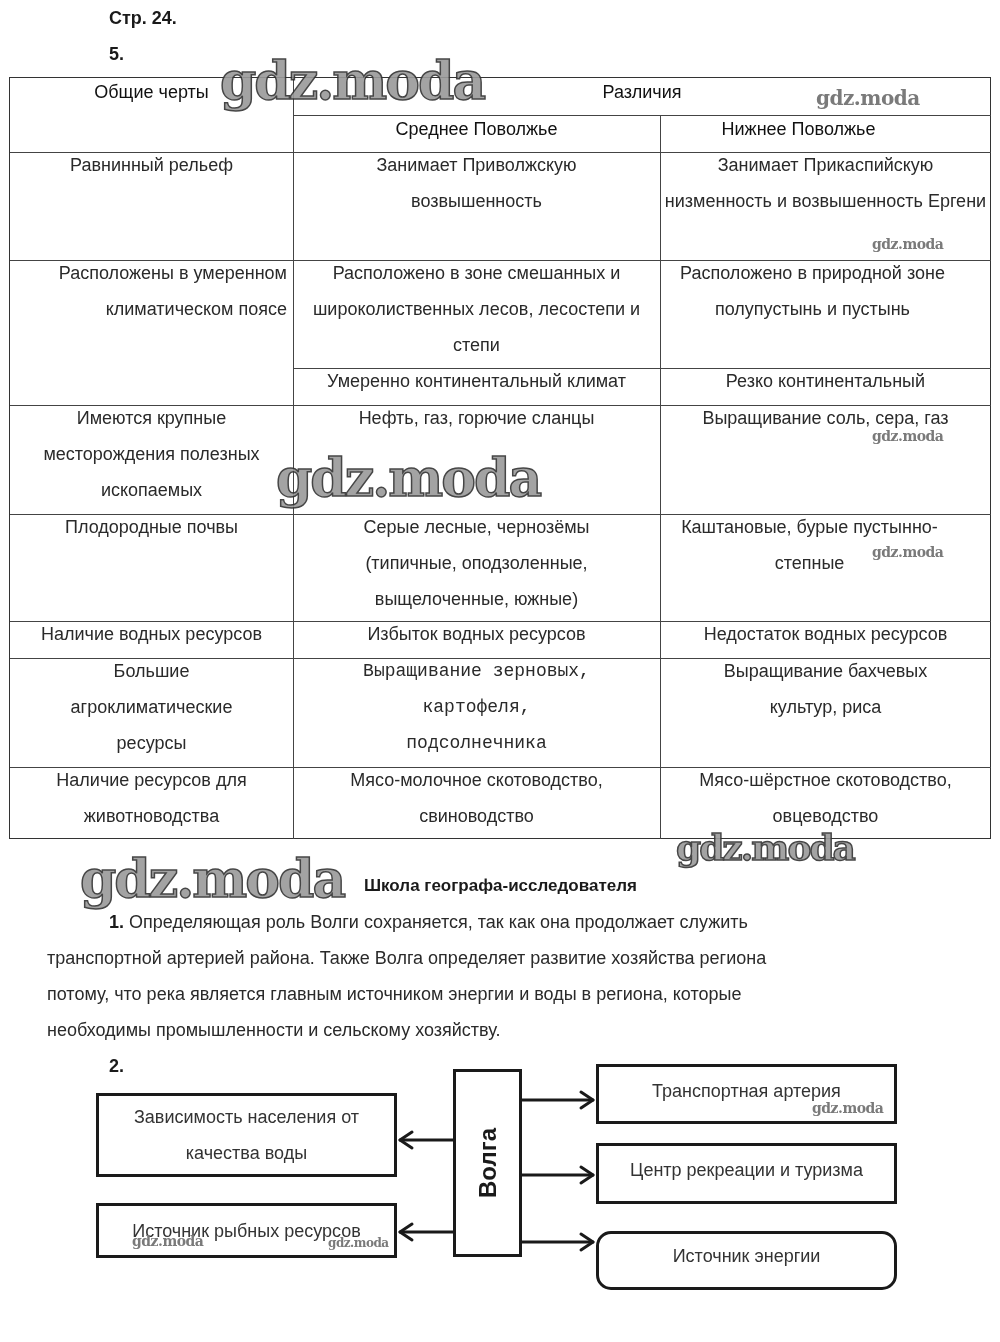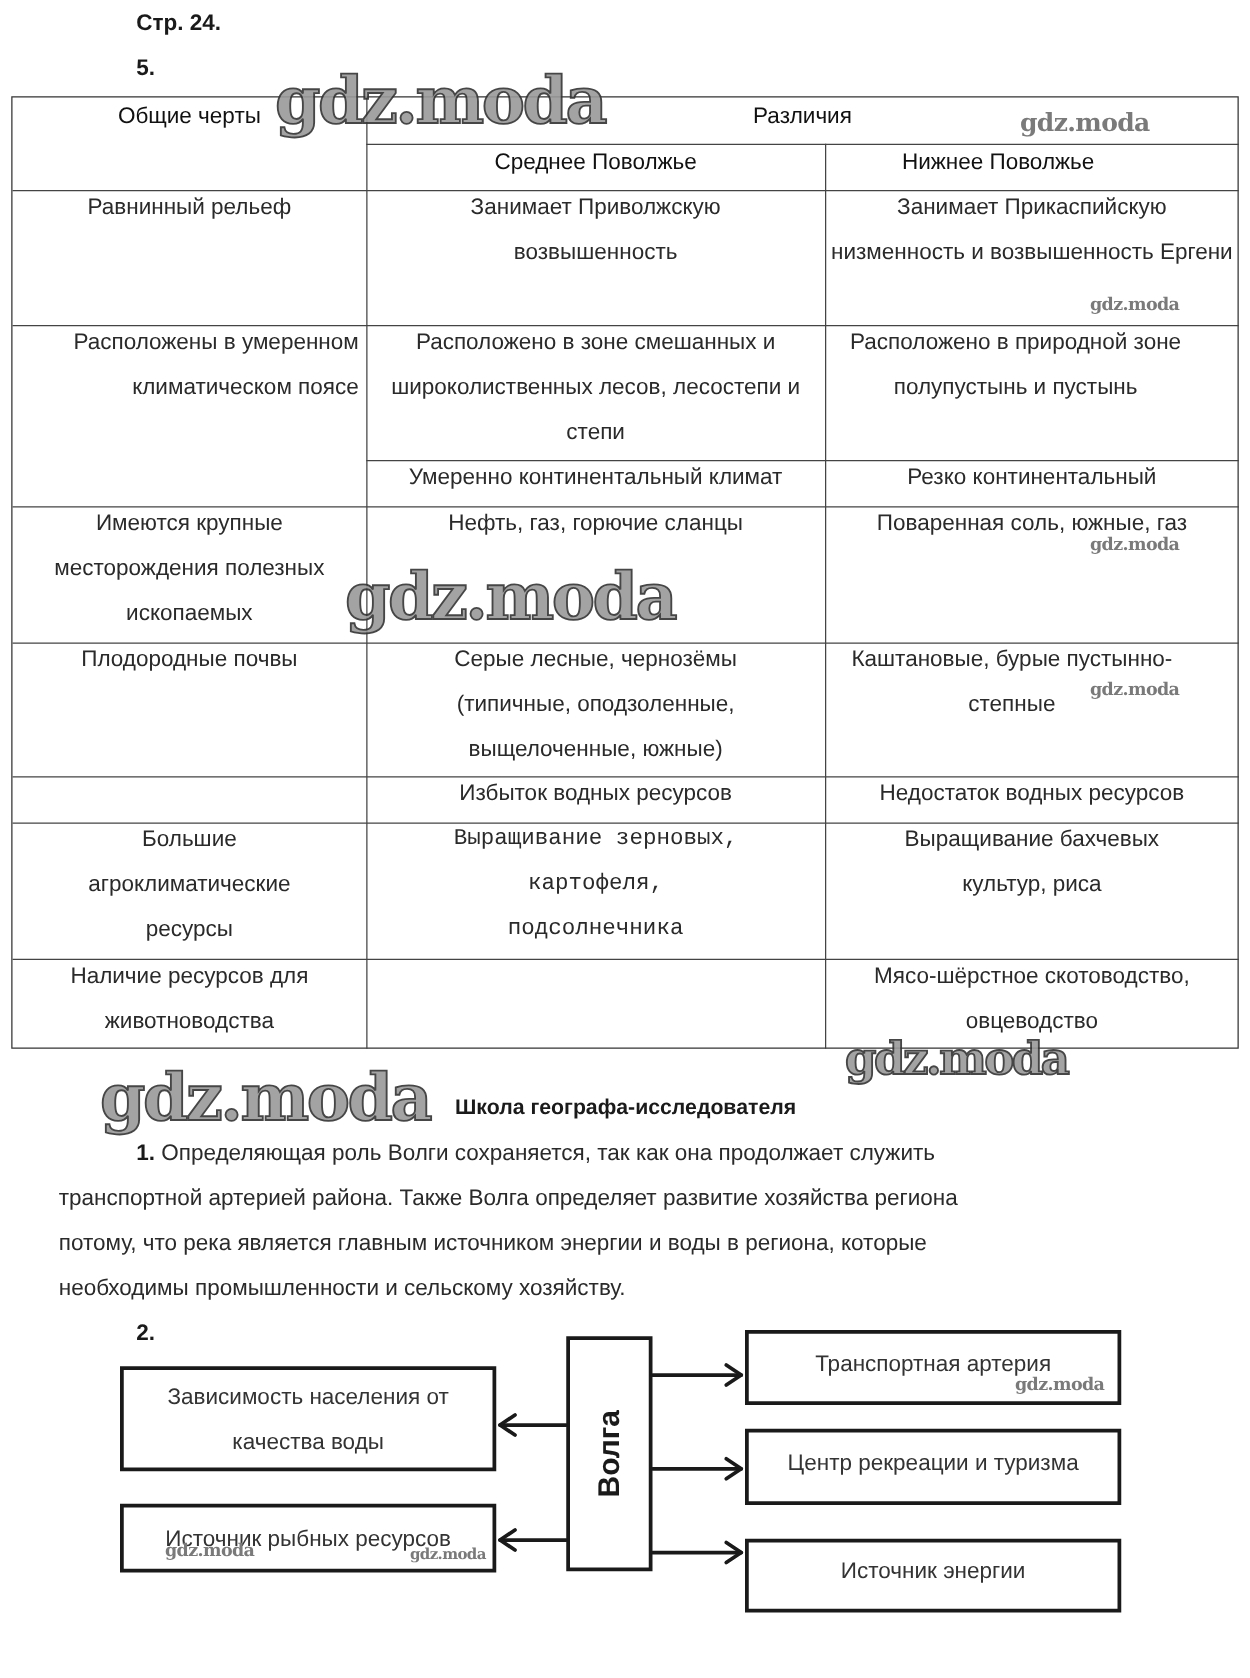--- a/index.html
+++ b/index.html
@@ -68,34 +68,36 @@
   <div class="cell" style="left:650px; width:331px; top:69px;">Занимает Прикаспийскую низменность и возвышенность Ергени</div>
 
   <div class="cell" style="left:0; width:283px; top:177px; padding:0 6px;text-align:right;">Расположены в умеренном климатическом поясе</div>
   <div class="cell" style="left:283px; width:367px; top:177px; padding:0 10px;">Расположено в зоне смешанных и широколиственных лесов, лесостепи и степи</div>
   <div class="cell" style="left:637px; width:331px; top:177px;">Расположено в природной зоне полупустынь и пустынь</div>
   <div class="cell" style="left:283px; width:367px; top:285px;">Умеренно континентальный климат</div>
   <div class="cell" style="left:650px; width:331px; top:285px;">Резко континентальный</div>
 
   <div class="cell" style="left:0; width:283px; top:322px; padding:0 10px;">Имеются крупные месторождения полезных ископаемых</div>
   <div class="cell" style="left:283px; width:367px; top:322px;">Нефть, газ, горючие сланцы</div>
-  <div class="cell" style="left:650px; width:331px; top:322px;">Поваренная соль, южные, газ</div>
+  <div class="cell" style="left:650px; width:331px; top:322px;">Выращивание соль, сера, газ</div>
 
   <div class="cell" style="left:0; width:283px; top:431px;">Плодородные почвы</div>
   <div class="cell" style="left:283px; width:367px; top:431px; padding:0 50px;">Серые лесные, чернозёмы (типичные, оподзоленные, выщелоченные, южные)</div>
   <div class="cell" style="left:650px; width:331px; top:431px; padding:0 40px 0 8px;">Каштановые, бурые пустынно-степные</div>
 
+  <div class="cell" style="left:0; width:283px; top:538px; padding:0;">Наличие водных ресурсов</div>
   <div class="cell" style="left:283px; width:367px; top:538px;">Избыток водных ресурсов</div>
   <div class="cell" style="left:650px; width:331px; top:538px;">Недостаток водных ресурсов</div>
 
   <div class="cell" style="left:0; width:283px; top:575px; padding:0 50px;">Большие агроклиматические ресурсы</div>
   <div class="cell" style="left:283px; width:367px; top:575px; padding:0 56px;font-family:Liberation Mono, monospace;">Выращивание зерновых, картофеля, подсолнечника</div>
   <div class="cell" style="left:650px; width:331px; top:575px; padding:0 40px;">Выращивание бахчевых культур, риса</div>
 
   <div class="cell" style="left:0; width:283px; top:684px; padding:0 20px;">Наличие ресурсов для животноводства</div>
+  <div class="cell" style="left:283px; width:367px; top:684px; padding:0 20px;">Мясо-молочное скотоводство, свиноводство</div>
   <div class="cell" style="left:650px; width:331px; top:684px; padding:0 4px;">Мясо-шёрстное скотоводство, овцеводство</div>
 </div>
 
 <div class="wm-big" style="left:220px; top:50px; font-size:52px;">gdz.moda</div>
 <div class="wm-small" style="left:816px; top:86px; font-size:20px;">gdz.moda</div>
 <div class="wm-small" style="left:872px; top:236px; font-size:14px;">gdz.moda</div>
 <div class="wm-small" style="left:872px; top:428px; font-size:14px;">gdz.moda</div>
 <div class="wm-big" style="left:276px; top:447px; font-size:52px;">gdz.moda</div>
 <div class="wm-small" style="left:872px; top:544px; font-size:14px;">gdz.moda</div>
 <div class="wm-big" style="left:676px; top:826px; font-size:36px;">gdz.moda</div>
@@ -110,21 +112,21 @@
 <div class="abs para" style="top:1012px;">необходимы промышленности и сельскому хозяйству.</div>
 <div class="abs task-num" style="left:109px; top:1056px;">2.</div>
 
 <div class="box" style="left:96px; top:1093px; width:301px; height:84px; padding:0 14px;">Зависимость населения от качества воды</div>
 <div class="box" style="left:96px; top:1203px; width:301px; height:55px;">Источник рыбных ресурсов</div>
 <div class="volga">
   <span>Волга</span>
 </div>
 <div class="box" style="left:596px; top:1064px; width:301px; height:60px; align-items:flex-start; padding-top:6px;">Транспортная артерия</div>
 <div class="box" style="left:596px; top:1143px; width:301px; height:61px; align-items:flex-start; padding-top:6px;">Центр рекреации и туризма</div>
-<div class="box" style="left:596px; top:1231px; width:301px; height:59px; align-items:flex-start; padding-top:4px;">Источник энергии</div>
+<div class="box" style="left:596px; top:1231px; width:301px; height:59px; align-items:flex-start; padding-top:4px;border-radius:15px;">Источник энергии</div>
 
 <div class="wm-small" style="left:812px; top:1100px; font-size:14px;">gdz.moda</div>
 <div class="wm-small" style="left:132px; top:1233px; font-size:14px;">gdz.moda</div>
 <div class="wm-small" style="left:328px; top:1236px; font-size:12px;">gdz.moda</div>
 
 <svg class="arrows" viewBox="0 0 1000 1342">
   <g stroke="#1a1a1a" stroke-width="3" fill="none" stroke-linecap="round" stroke-linejoin="round">
 
     <g>
       <line x1="453" y1="1140" x2="400" y2="1140"></line>

